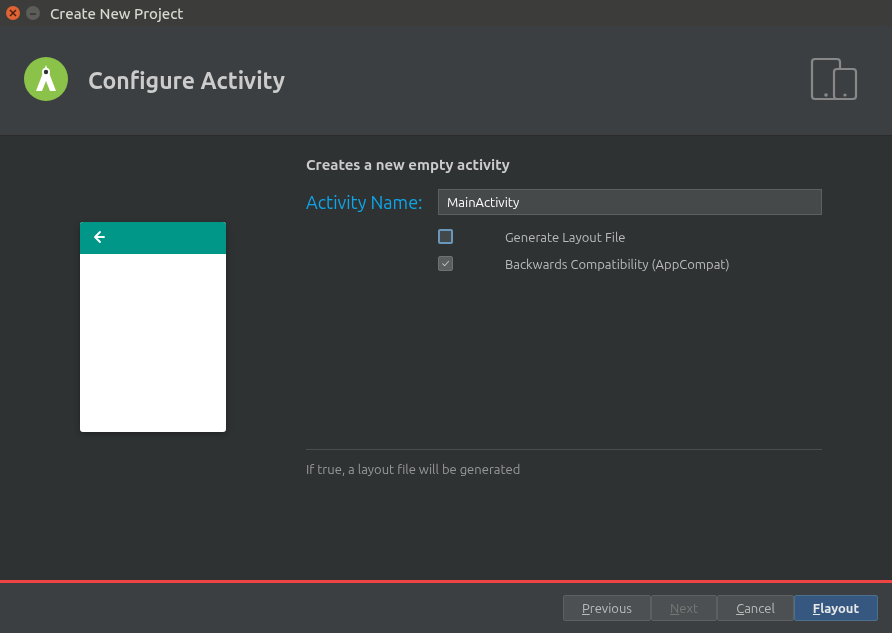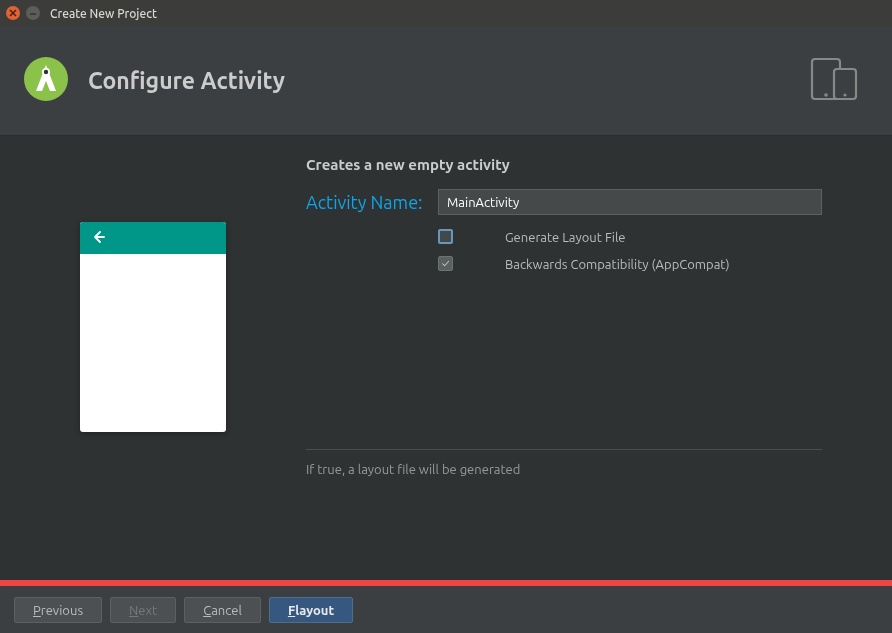--- a/index.html
+++ b/index.html
@@ -24,21 +24,21 @@
       height: 14px;
       border-radius: 50%;
       display: flex;
       align-items: center;
       justify-content: center;
     }
     .tb-close { background: #e06333; }
     .tb-min { background: #5c5c58; }
     .tb-title {
       margin-left: 4px;
-      font-size: 12px;
+      font-size: 15px;
       color: #d8d8d2;
       font-weight: 500;
     }
     .header {
       height: 110px;
       background: #3c3f41;
       border-bottom: 1px solid #2b2b2b;
       display: flex;
       align-items: center;
       padding: 0 30px 0 22px;
@@ -146,26 +146,25 @@
       margin-top: 178px;
       margin-bottom: 12px;
     }
     .hint-text {
       font-size: 13px;
       color: #999999;
     }
     .footer {
       height: 53px;
       background: #3c3f41;
-      border-top: 6px solid #ef4444;
-      display: flex;
-      align-items: center;
-      justify-content: flex-start;
+      border-top: 3px solid #ef4444;
+      display: flex;
+      align-items: center;
+      justify-content: flex-end;
       padding: 0 14px;
-      gap: 8px;
     }
     .btn {
       height: 26px;
       padding: 0 18px;
       font-size: 13px;
       font-family: inherit;
       border: 1px solid #5e6060;
       background: #4c5052;
       color: #bbbbbb;
       cursor: pointer;

